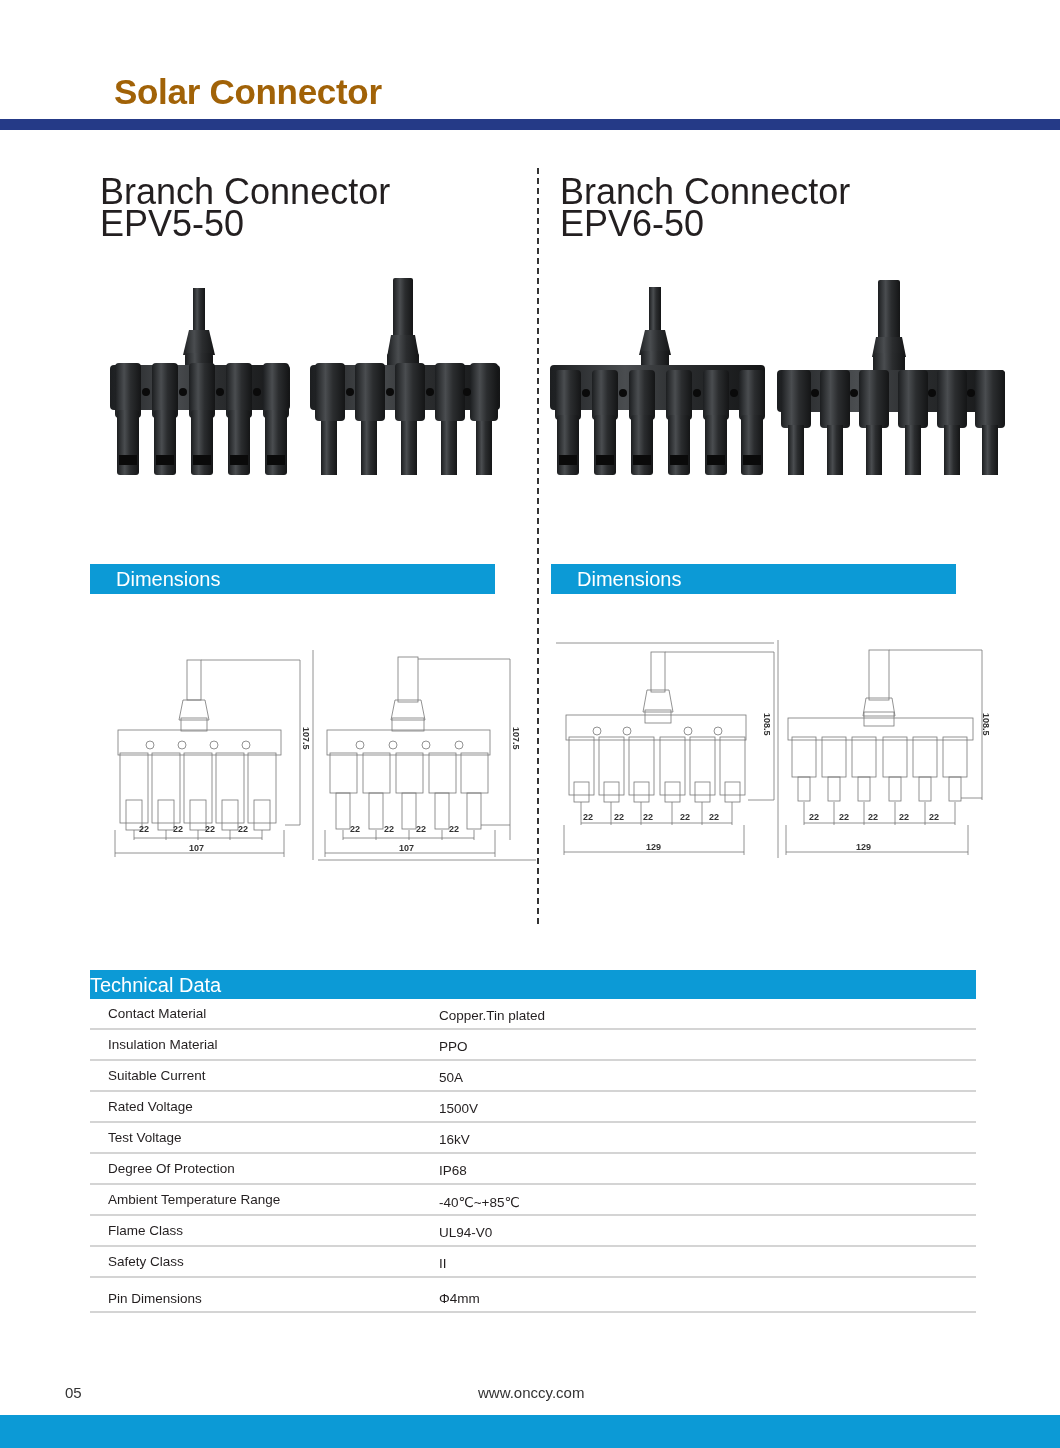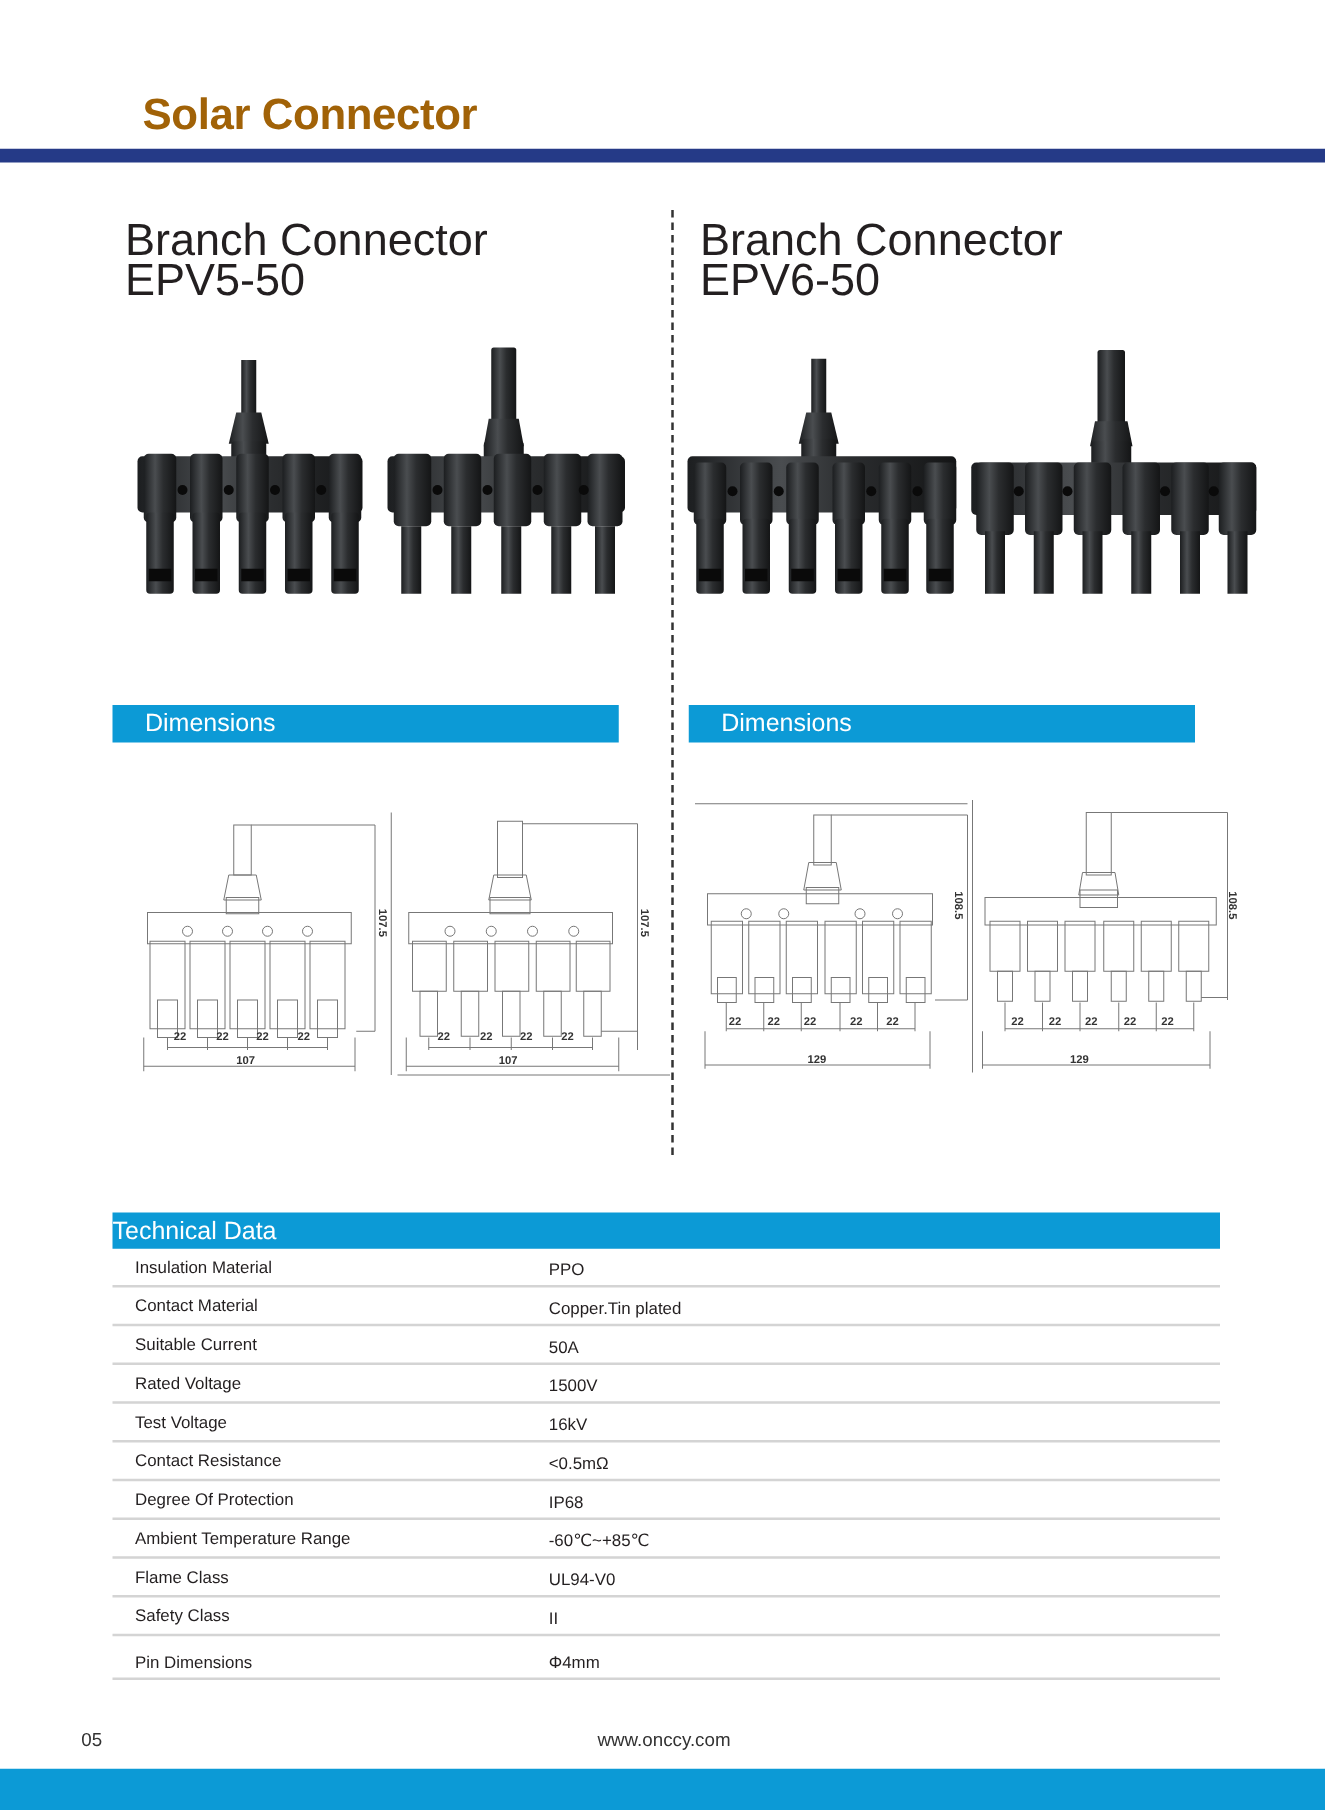--- a/index.html
+++ b/index.html
@@ -286,50 +286,46 @@
   <text x="312" y="180">22</text>
   <text x="343" y="180">22</text>
   <text x="373" y="180">22</text>
   <text x="300" y="210">129</text>
   <text x="0" y="0" transform="translate(427,73) rotate(90)">108.5</text>
 </svg>
 
 <div class="tech-bar">Technical Data</div>
 <div class="tech-table">
   <div class="tech-row">
+      <span class="k">Contact Material</span>
+      <span class="v">Copper.Tin plated</span>
+    </div>
+  <div class="tech-row">
       <span class="k">Insulation Material</span>
       <span class="v">PPO</span>
     </div>
   <div class="tech-row">
-      <span class="k">Contact Material</span>
-      <span class="v">Copper.Tin plated</span>
-    </div>
-  <div class="tech-row">
       <span class="k">Suitable Current</span>
       <span class="v">50A</span>
     </div>
   <div class="tech-row">
       <span class="k">Rated Voltage</span>
       <span class="v">1500V</span>
     </div>
   <div class="tech-row">
       <span class="k">Test Voltage</span>
       <span class="v">16kV</span>
     </div>
   <div class="tech-row">
-      <span class="k">Contact Resistance</span>
-      <span class="v">&lt;0.5mΩ</span>
-    </div>
-  <div class="tech-row">
       <span class="k">Degree Of Protection</span>
       <span class="v">IP68</span>
     </div>
   <div class="tech-row">
       <span class="k">Ambient Temperature Range</span>
-      <span class="v">-60℃~+85℃</span>
+      <span class="v">-40℃~+85℃</span>
     </div>
   <div class="tech-row">
       <span class="k">Flame Class</span>
       <span class="v">UL94-V0</span>
     </div>
   <div class="tech-row">
       <span class="k">Safety Class</span>
       <span class="v">II</span>
     </div>
   <div class="tech-row" style="height:33px;">

